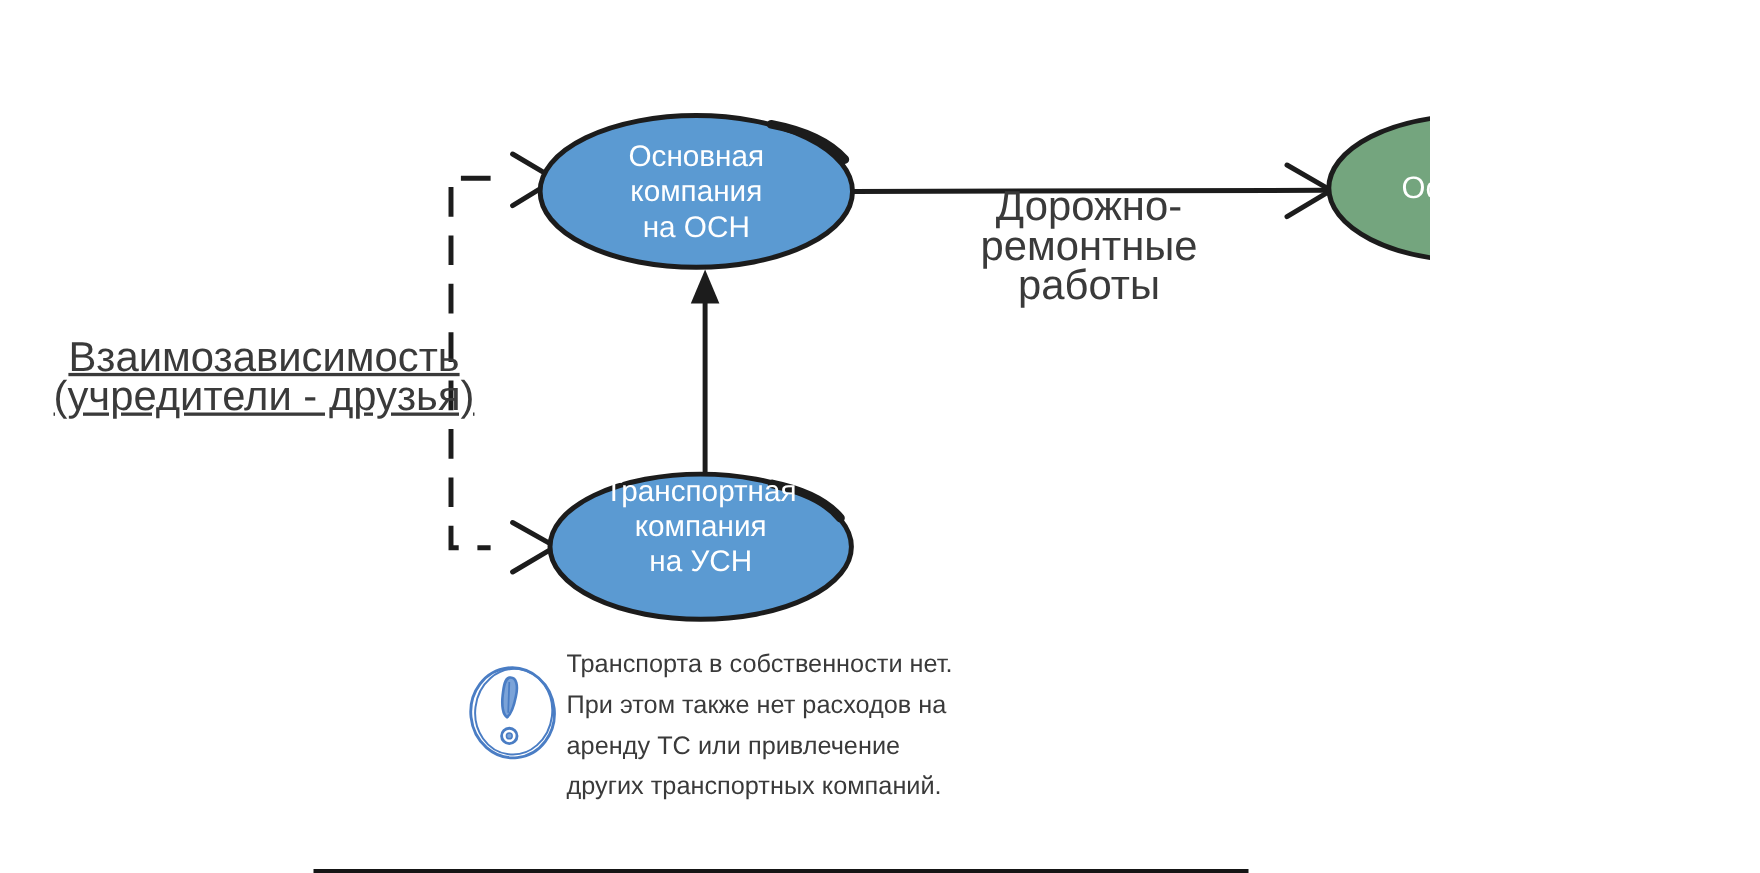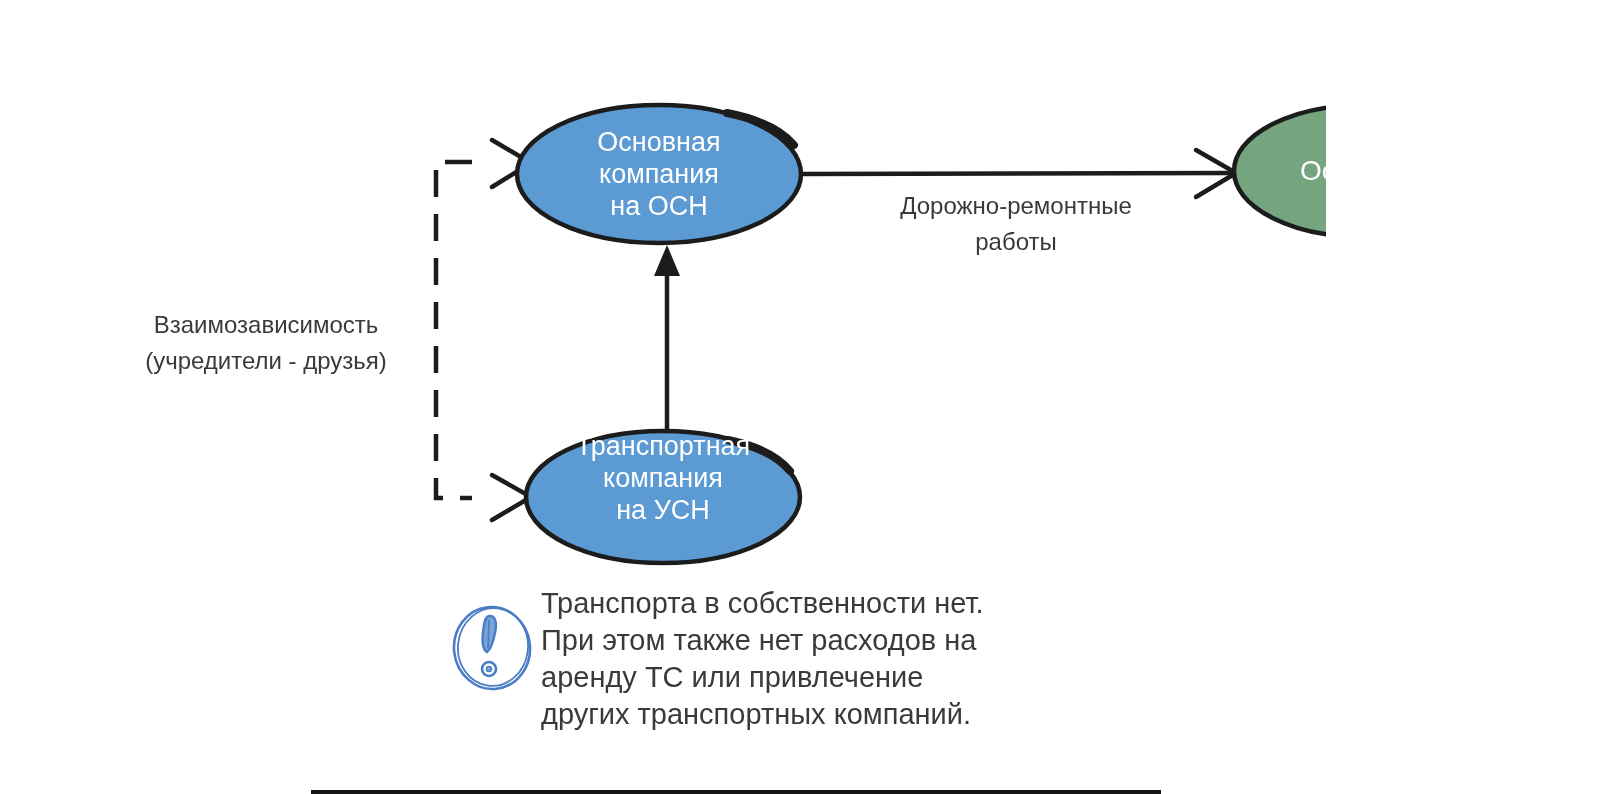--- a/index.html
+++ b/index.html
@@ -2,44 +2,43 @@
 <html><head>
 <meta charset="utf-8">
 <style>
   html,body{margin:0;padding:0;background:#ffffff;}
   .canvas{
     position:relative;
     width:1300px;height:794px;
     background:#ffffff;
     overflow:hidden;
     font-family:"Liberation Sans","DejaVu Sans",sans-serif;
-    margin-left:26px;
   }
   .canvas svg{position:absolute;left:0;top:0;}
   .txt{
     position:absolute;
     white-space:pre-line;
     text-align:center;
     transform:translate(-50%,-50%);
     color:#3a3a3a;
   }
   .node-label{
     color:#ffffff;
     font-size:27px;
     line-height:32px;
     font-weight:400;
   }
   .edge-label{
-    font-size:24px;
+    font-size:38px;
     line-height:36px;
   }
   .note-text{
     position:absolute;
     white-space:pre-line;
-    font-size:29px;
+    font-size:23px;
     line-height:37px;
     color:#3a3a3a;
     text-align:left;
   }
 </style>
 </head>
 <body>
 
 <div class="canvas">
 
@@ -85,21 +84,21 @@
   <div class="txt node-label" style="left:1338px;top:171px;font-size:28px;">Основная</div>
 
   <div class="txt node-label" style="left:637px;top:478px;">Транспортная
 компания
 на УСН</div>
 
   <div class="txt edge-label" style="left:990px;top:224px;">Дорожно-ремонтные
 работы</div>
 
 
-  <div class="txt edge-label" style="left:240px;top:343px;">Взаимозависимость
+  <div class="txt edge-label" style="left:240px;top:343px;text-decoration:underline;">Взаимозависимость
 (учредители - друзья)</div>
 
   <div class="note-text" style="left:515px;top:585px;">Транспорта в собственности нет.
 При этом также нет расходов на
 аренду ТС или привлечение
 других транспортных компаний.</div>
 
 </div>
 
 </body></html>

